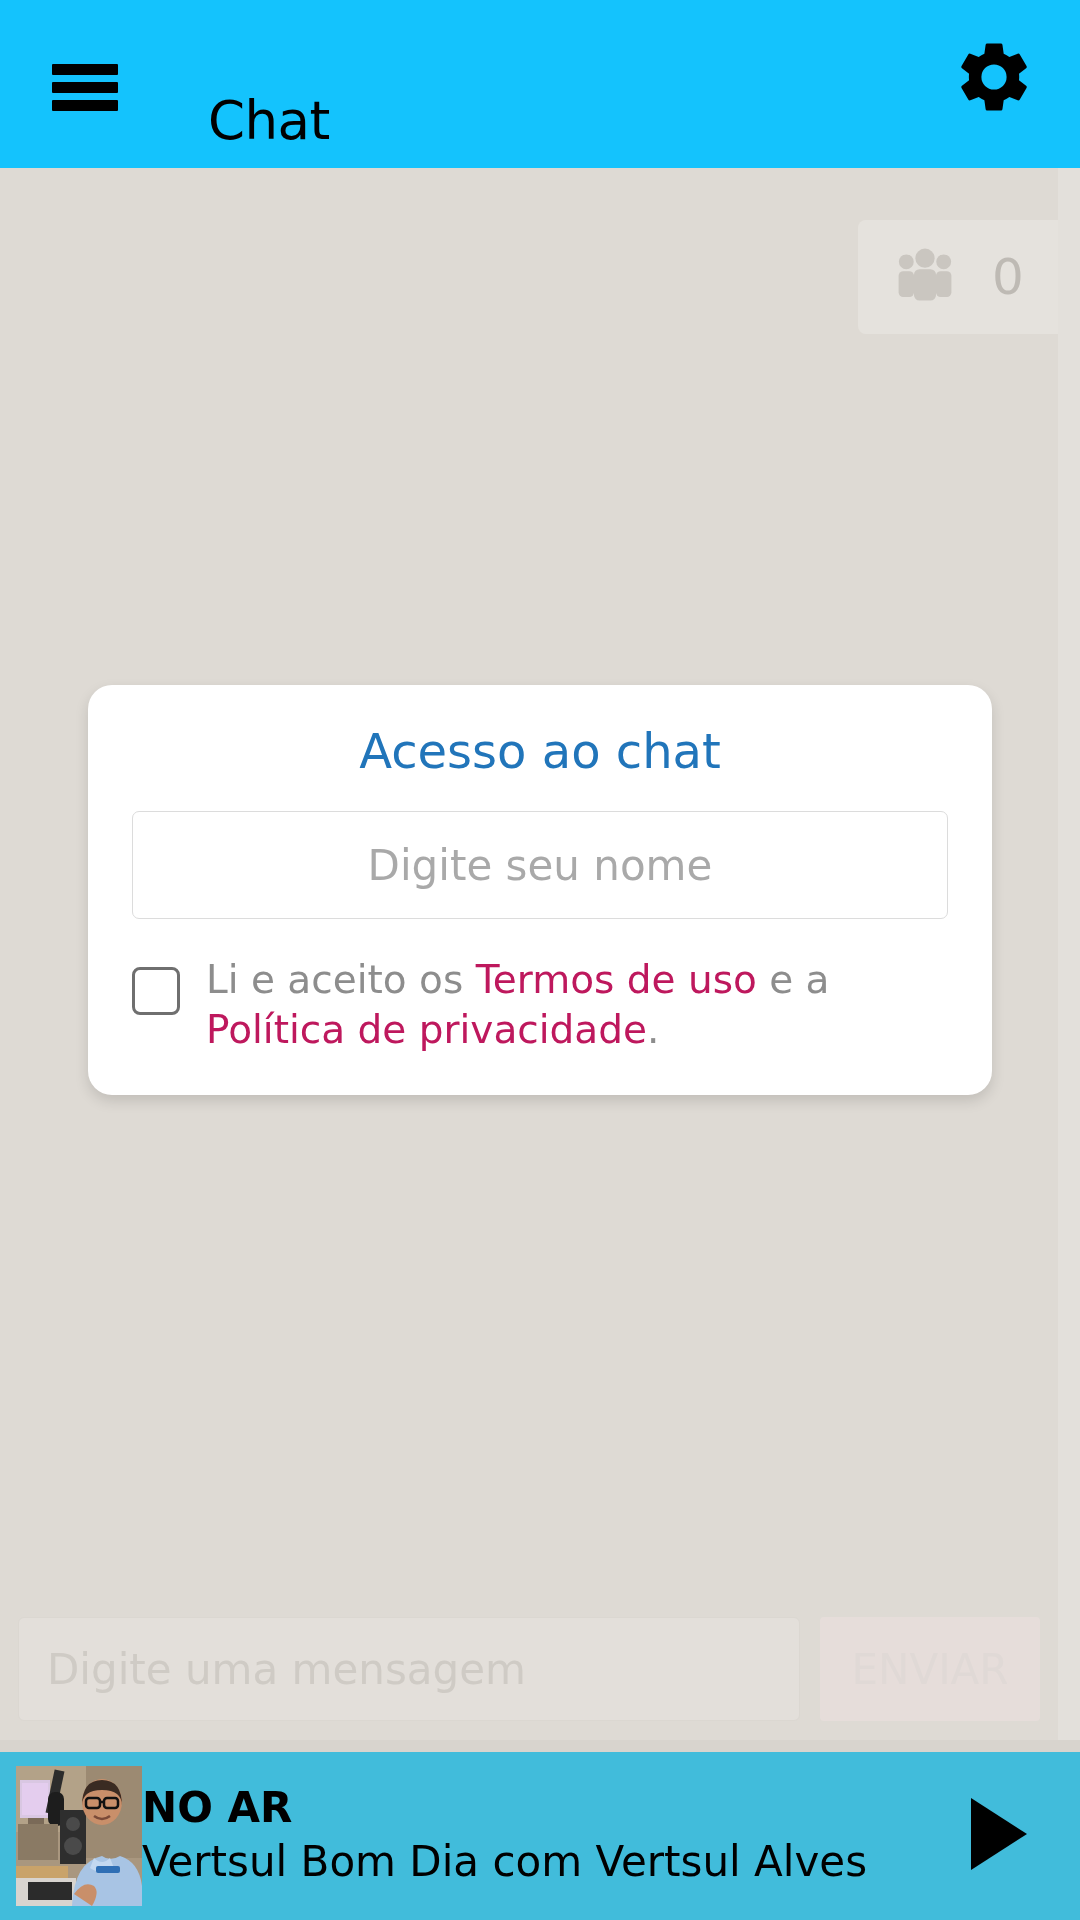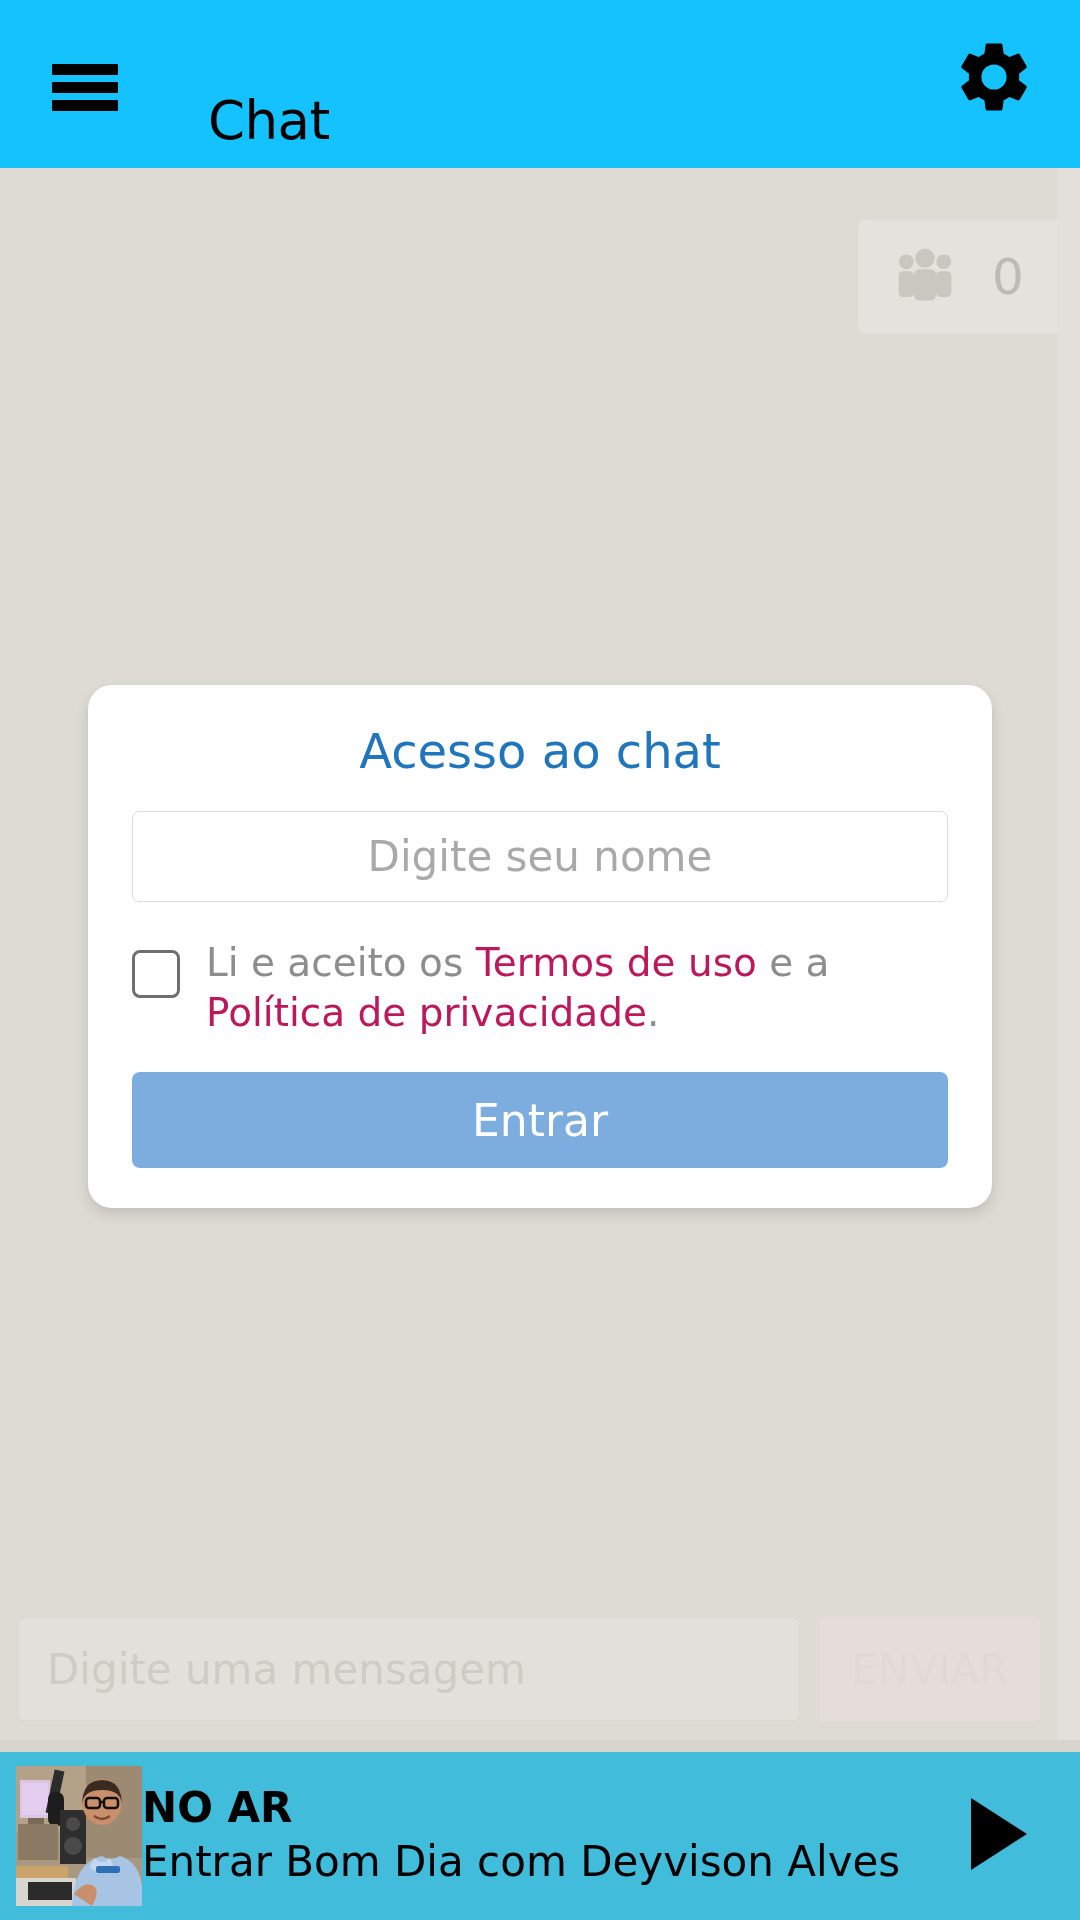--- a/index.html
+++ b/index.html
@@ -96,21 +96,21 @@
   .modal-title {
     text-align: center;
     font-size: 48px;
     color: #2175ba;
     font-family: "DejaVu Sans", sans-serif;
     line-height: 64px;
     margin-bottom: 28px;
   }
   .name-input {
     display: block;
-    width: 100%; height: 91px;
+    width: 100%; height: 108px;
     border: 1px solid #dcdcdc;
     border-radius: 7px;
     background: #ffffff;
     font-size: 42px;
     font-family: "DejaVu Sans", sans-serif;
     color: #555;
     text-align: center;
     outline: none;
   }
   .name-input::placeholder { color: #a9a9a9; }
@@ -279,21 +279,20 @@
 
     <input class="name-input" type="text" placeholder="Digite seu nome" style="">
 
     <div class="terms-row">
       <div class="checkbox"></div>
       <div class="terms-text">
         <span>Li e aceito os </span><a href="#">Termos de uso</a><span> e a </span><a href="#">Política de privacidade</a><span>.</span>
       </div>
     </div>
 
-    <button class="enter-btn">Entrar</button>
   </div>
 
   <div class="composer">
     <input class="composer-input" type="text" placeholder="Digite uma mensagem" style="">
     <button class="send-btn">ENVIAR</button>
   </div>
   <div class="composer-bottom-strip"></div>
 
   <div class="player-bar">
     <div class="player-thumb">
@@ -320,21 +319,21 @@
         <line x1="84" y1="36" x2="88" y2="36" stroke="#111" stroke-width="2.5"></line>
         <path d="M78 50 q8 6 16 0" stroke="#7a4a38" stroke-width="2.5" fill="none"></path>
         <path d="M56 140 q2-44 30-50 q8 6 18 0 q26 8 22 50Z" fill="#a8c4e4"></path>
         <path d="M78 92 q8 8 16 0 l4 10 q-12 8 -24 0Z" fill="#c3d8f0"></path>
         <rect x="80" y="100" width="24" height="7" rx="2" fill="#2f6fb5"></rect>
         <path d="M58 128 q10-14 20-8 q6 6 -2 20 Z" fill="#c98f6a"></path>
       </svg>
     </div>
     <div class="player-meta">
       <div class="player-live">NO AR</div>
-      <div class="player-program">Entrar Bom Dia com Deyvison Alves</div>
+      <div class="player-program">Vertsul Bom Dia com Vertsul Alves</div>
     </div>
     <div class="play-btn">
       <span>
         <svg width="62" height="76" viewBox="0 0 62 76" aria-hidden="true">
           <polygon points="4,2 60,38 4,74" fill="#000000"></polygon>
         </svg>
       </span>
     </div>
   </div>
 

